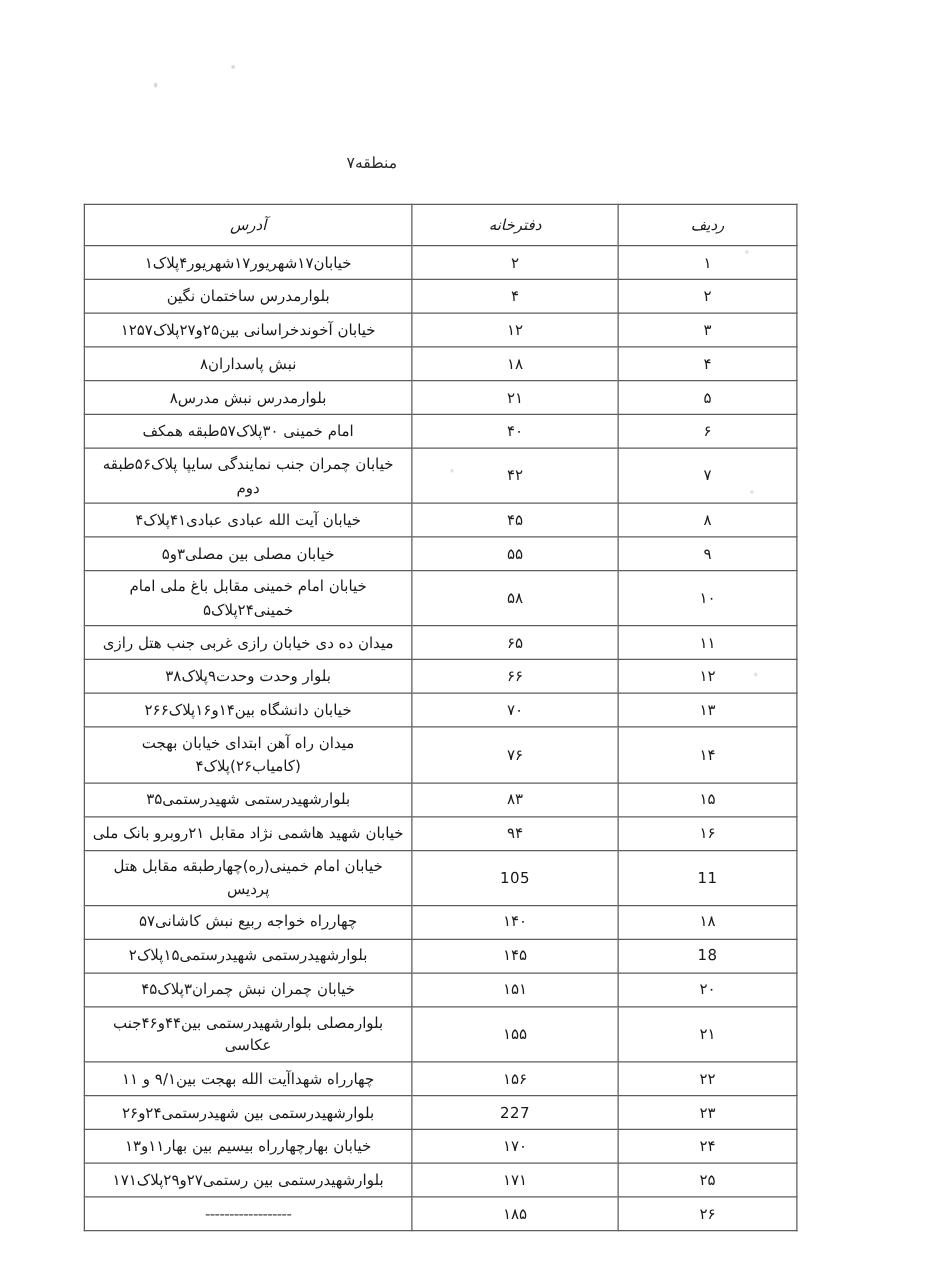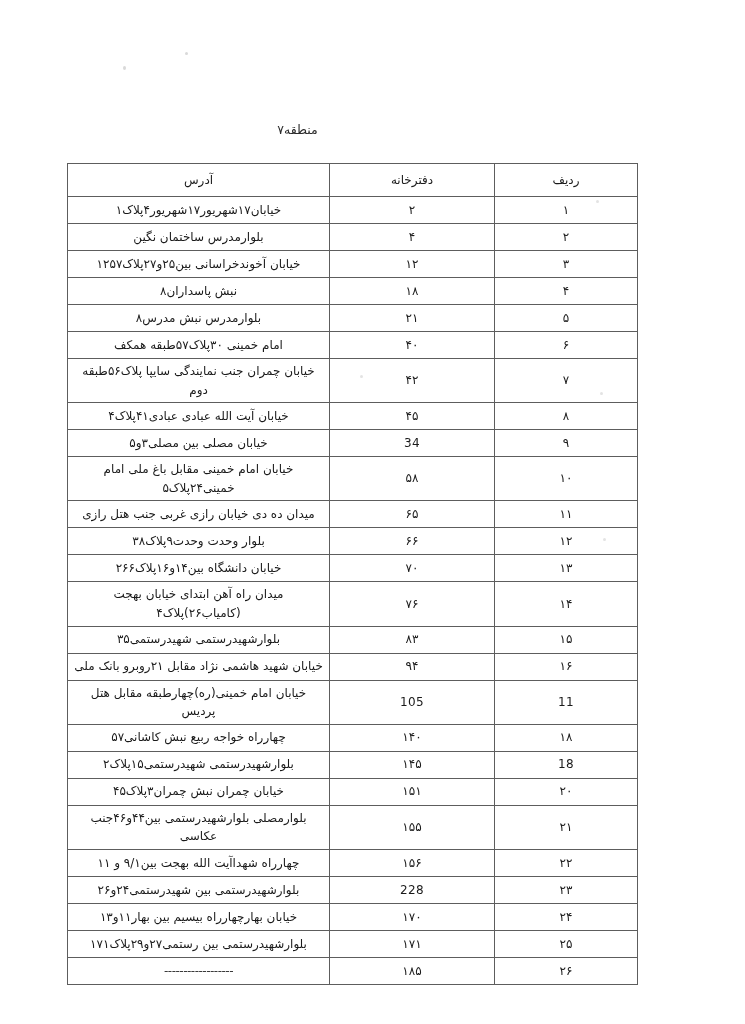--- a/index.html
+++ b/index.html
@@ -69,20 +69,21 @@
   }
 
   
   col.col-radif   { width: 143px; }
   col.col-office  { width: 165px; }
   col.col-address { width: 262px; }
 
   thead th {
     height: 26px;
     font-size: 12.5px;
+    font-style: italic;
   }
 
   tbody td {
     height: 20px;
   }
 
   td.cell-address {
     font-size: 12px;
     padding-right: 10px;
     padding-left: 10px;
@@ -182,21 +183,21 @@
         </tr>
         <tr>
           <td class="cell-num">۸</td>
           <td class="cell-num">۴۵</td>
           <td class="cell-address">
             <span class="addr-line">خیابان آیت الله عبادی عبادی۴۱پلاک۴</span>
           </td>
         </tr>
         <tr>
           <td class="cell-num">۹</td>
-          <td class="cell-num">34</td>
+          <td class="cell-num">۵۵</td>
           <td class="cell-address">
             <span class="addr-line">خیابان مصلی بین مصلی۳و۵</span>
           </td>
         </tr>
         <tr>
           <td class="cell-num">۱۰</td>
           <td class="cell-num">۵۸</td>
           <td class="cell-address">
             <span class="addr-line">خیابان امام خمینی مقابل باغ ملی امام خمینی۲۴پلاک۵</span>
           </td>
@@ -281,21 +282,21 @@
         </tr>
         <tr>
           <td class="cell-num">۲۲</td>
           <td class="cell-num">۱۵۶</td>
           <td class="cell-address">
             <span class="addr-line">چهارراه شهداآیت الله بهجت بین۹/۱ و ۱۱</span>
           </td>
         </tr>
         <tr>
           <td class="cell-num">۲۳</td>
-          <td class="cell-num">228</td>
+          <td class="cell-num">227</td>
           <td class="cell-address">
             <span class="addr-line">بلوارشهیدرستمی بین شهیدرستمی۲۴و۲۶</span>
           </td>
         </tr>
         <tr>
           <td class="cell-num">۲۴</td>
           <td class="cell-num">۱۷۰</td>
           <td class="cell-address">
             <span class="addr-line">خیابان بهارچهارراه بیسیم بین بهار۱۱و۱۳</span>
           </td>

